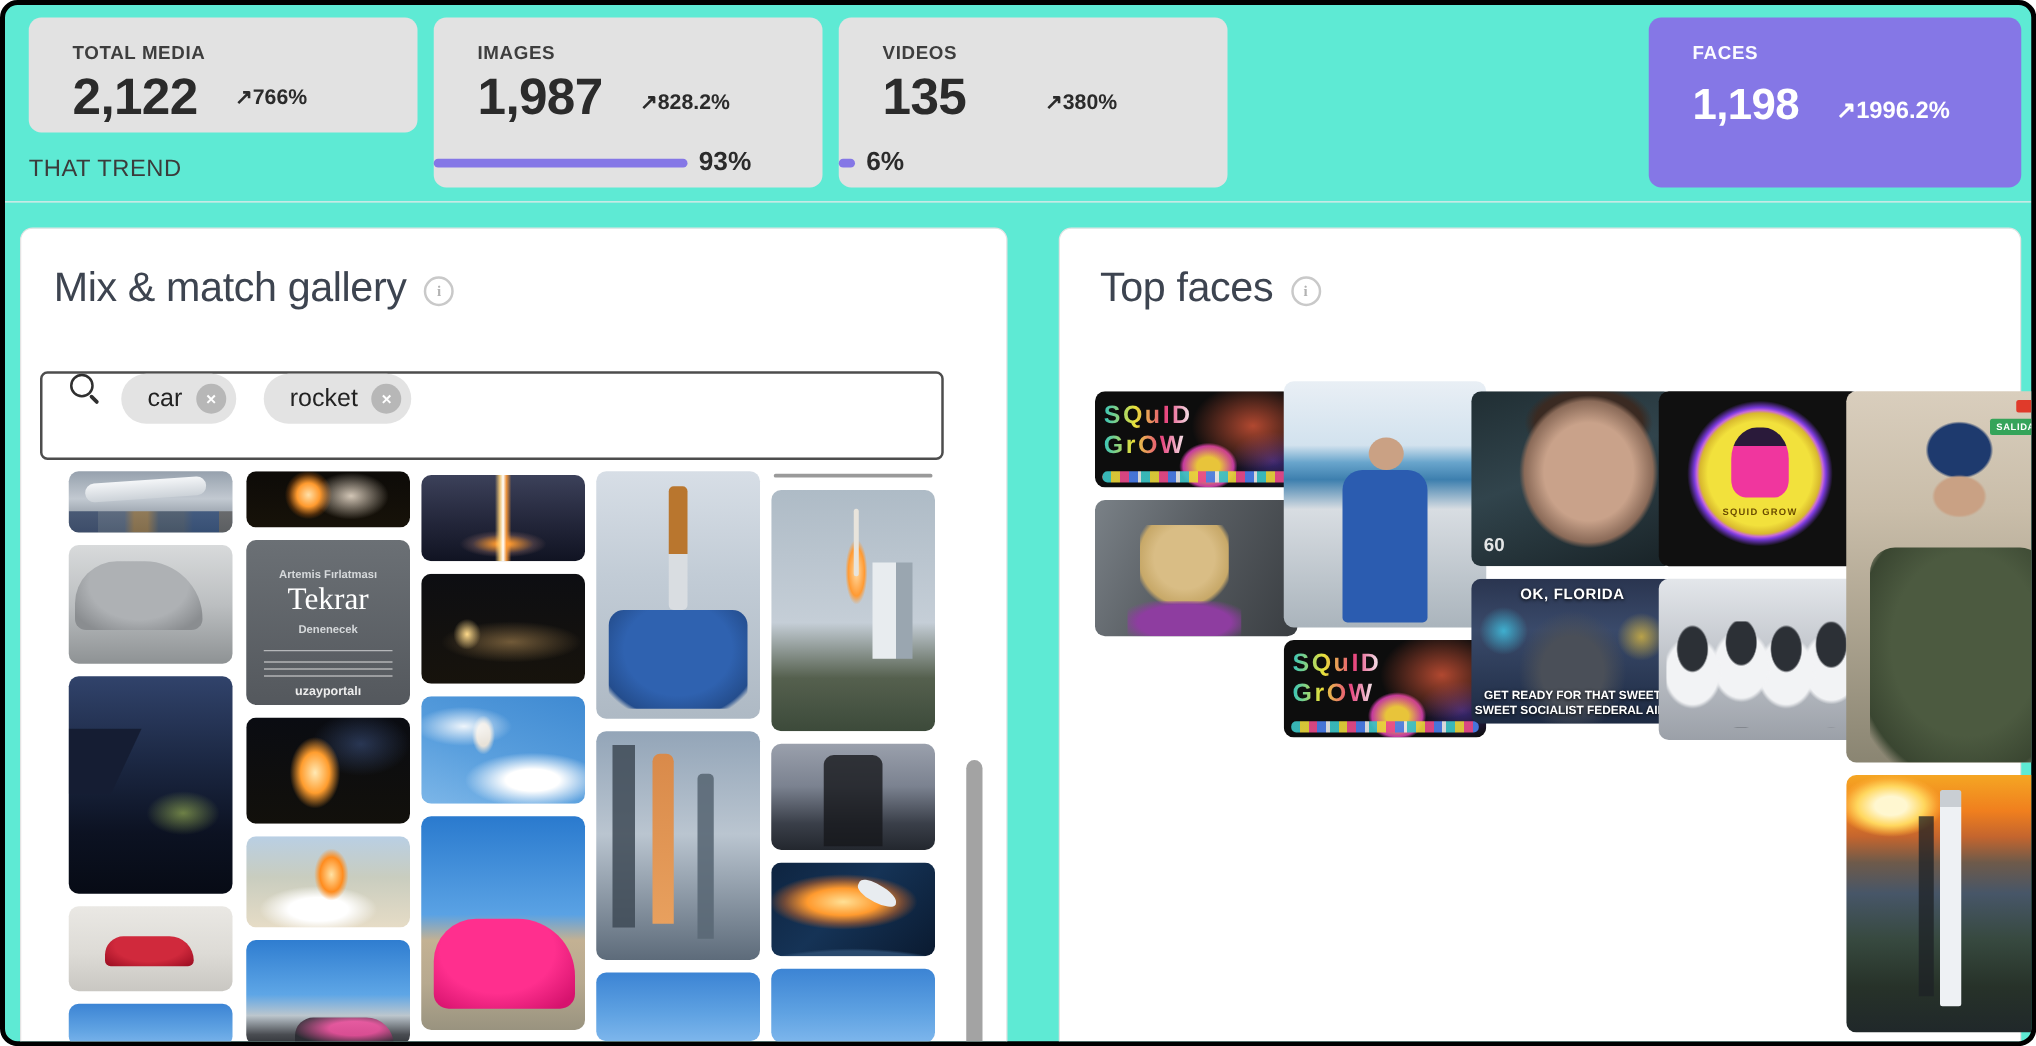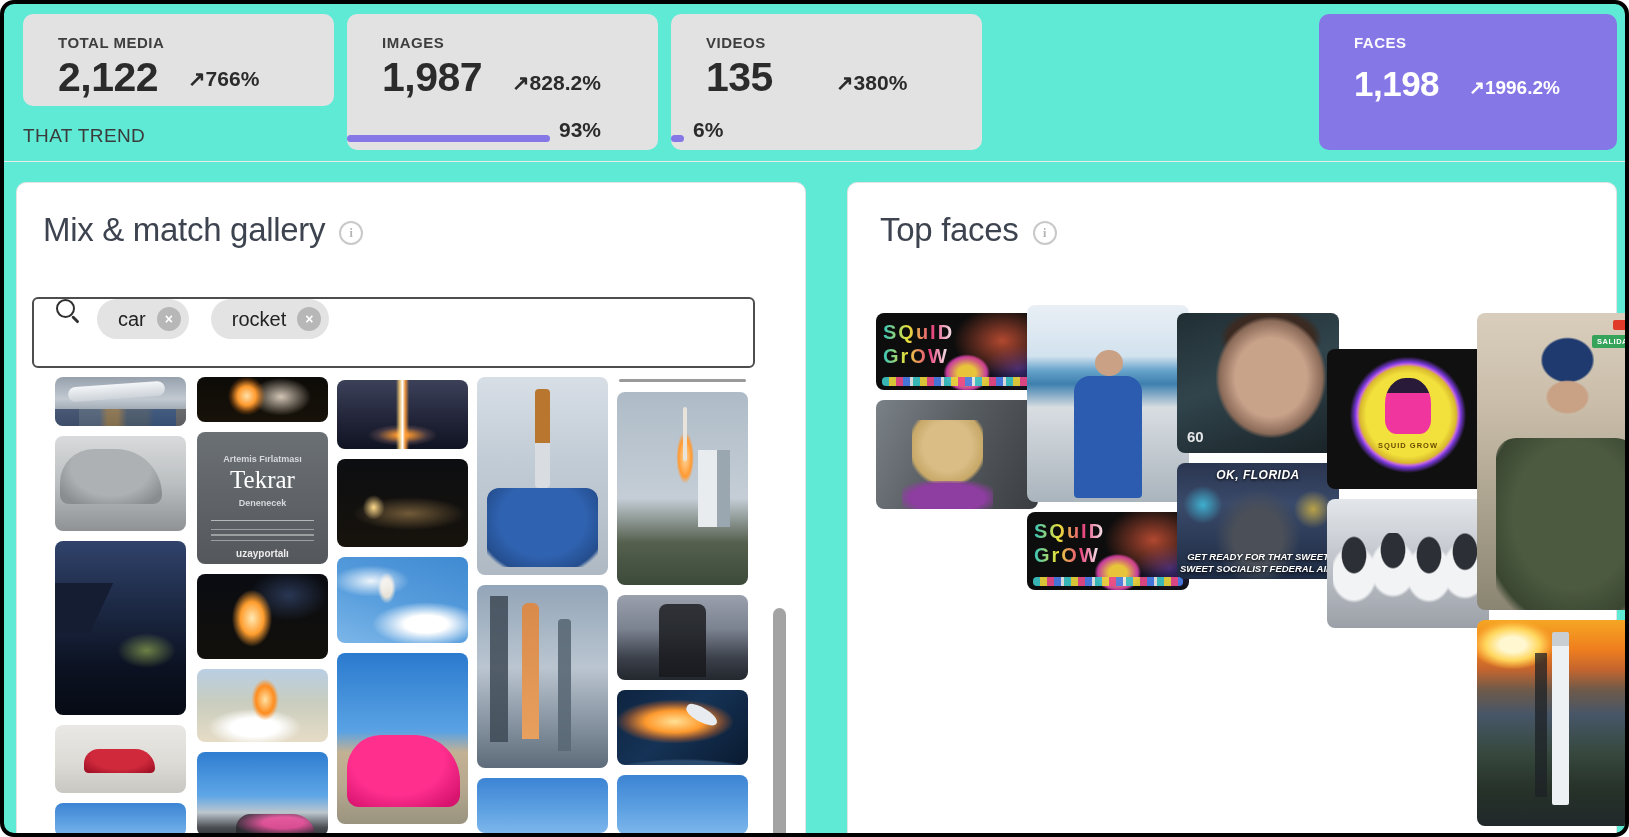--- a/index.html
+++ b/index.html
@@ -12,24 +12,24 @@
   .card.purple{background:#8577e6;}
   #card-1{left:19px;width:311px;}
   #card-2{left:343px;width:311px;}
   #card-3{left:667px;width:311px;}
   #card-4{left:991px;width:311px;}
   #card-5{left:1315px;width:298px;}
   .card-label{position:absolute;top:20px;left:35px;font-size:15px;font-weight:700;letter-spacing:.5px;color:#3e3e3e;}
   .card.purple .card-label{color:rgba(255,255,255,.97);}
   .card-value{position:absolute;top:40px;left:35px;font-size:41px;font-weight:700;color:#2b2b2b;letter-spacing:-.5px;}
   .card.purple .card-value{top:50px;font-size:35px;color:#fff;}
-  .card-trend{position:absolute;top:57px;left:165px;font-size:21px;font-weight:700;color:#2b2b2b;}
+  .card-trend{position:absolute;top:57px;left:165px;font-size:17px;font-weight:700;color:#2b2b2b;}
   .card.purple .card-trend{top:62px;left:150px;font-size:19px;color:#fff;}
   .card.short .card-trend{top:53px;}
-  .progress-row{position:absolute;left:0;bottom:8px;display:flex;align-items:flex-end;gap:9px;}
+  .progress-row{position:absolute;left:0;bottom:8px;display:flex;align-items:center;gap:9px;}
   .progress-bar{height:7px;border-radius:4px;background:#8577e6;}
   .progress-label{font-size:21px;font-weight:700;color:#2b2b2b;}
   .daily-trend{position:absolute;left:19px;top:121px;font-size:19px;font-weight:500;letter-spacing:.4px;color:#3b3b3b;}
   .top-divider{position:absolute;left:0;right:0;top:157px;height:1px;background:#eaeaea;}
   
   .panel{position:absolute;top:178px;height:672px;background:#fff;border:1px solid #e3e3e3;border-radius:10px;box-sizing:border-box;}
   #panel-gallery{left:12px;width:790px;}
   #panel-faces{left:843px;width:770px;}
   .panel-h{position:absolute;top:28px;display:flex;align-items:center;gap:14px;}
   #panel-gallery .panel-h{left:26px;}
@@ -173,21 +173,21 @@
     radial-gradient(44% 30% at 58% 18%,#3a2a22 60%,transparent 72%),
     linear-gradient(160deg,#202e33 0%,#31444c 45%,#182226 100%);}
   .t-60{bottom:8px;left:10px;right:auto;text-align:left;font-size:15px;font-weight:700;color:rgba(255,255,255,.88);}
   .f-florida{background:
     radial-gradient(16% 22% at 16% 36%,rgba(64,200,232,.8),transparent 75%),
     radial-gradient(16% 22% at 84% 40%,rgba(240,200,60,.7),transparent 75%),
     radial-gradient(34% 54% at 50% 64%,#4a4f58 45%,transparent 78%),
     linear-gradient(180deg,#2a3550 0%,#3a4a6a 35%,#1d2a42 100%);}
   .fl-top{top:5px;font-size:12px;font-weight:800;color:#fff;text-shadow:0 1px 3px #000;letter-spacing:.5px;}
   .fl-bot{bottom:5px;font-size:9.5px;font-weight:800;color:#fff;line-height:1.2;white-space:pre-line;text-shadow:0 1px 3px #000;}
-  .f-coin{background:radial-gradient(circle at 50% 47%,#f2e13c 0 38%,#d8b82e 44%,#c86ad8 46%,#7a3adb 48%,#101010 53%);margin-top:36px;}
+  .f-coin{background:radial-gradient(circle at 50% 47%,#f2e13c 0 38%,#d8b82e 44%,#c86ad8 46%,#7a3adb 48%,#101010 53%);}
   .f-coin::after{content:"";position:absolute;left:36%;top:21%;width:28%;height:40%;border-radius:45% 45% 25% 25%;
     background:linear-gradient(180deg,#2a1a3a 0 26%,#f0369e 26%);}
   .coin-t{top:66%;font-size:7.5px;font-weight:800;color:#6b4c00;letter-spacing:1px;}
   .f-crew{background:linear-gradient(180deg,#e3e6ea 0%,#c6cad0 40%,#9ba0a8 100%);}
   .f-crew::after{content:"";position:absolute;left:4%;top:26%;width:92%;height:66%;
     background:
       radial-gradient(13% 34% at 14% 26%,#2c3036 60%,transparent 66%),
       radial-gradient(13% 34% at 40% 20%,#2c3036 60%,transparent 66%),
       radial-gradient(13% 34% at 64% 26%,#2c3036 60%,transparent 66%),
       radial-gradient(13% 34% at 88% 22%,#2c3036 60%,transparent 66%),
@@ -331,21 +331,21 @@
           <div class="ph k-squid f-squid" title="SquidGrow colorful collage banner" style="height: 78px;">
             <div class="ph-text sq-w1">SQuID</div>
             <div class="ph-text sq-w2">GrOW</div>
             <div class="ph-text sq-dots"></div>
           </div>
         </div>
         <div class="f-col">
           <div class="ph k-elon f-elon" title="Elon Musk interview still with 60 Minutes logo" style="height: 140px;">
             <div class="ph-text t-60">60</div>
           </div>
-          <div class="ph k-florida f-florida" title="OK Florida socialist federal aid news meme" style="height: 116px; font-style: italic;">
+          <div class="ph k-florida f-florida" title="OK Florida socialist federal aid news meme" style="height: 116px;">
             <div class="ph-text fl-top">OK, FLORIDA</div>
             <div class="ph-text fl-bot">GET READY FOR THAT SWEET
 SWEET SOCIALIST FEDERAL AID!</div>
           </div>
         </div>
         <div class="f-col">
           <div class="ph k-coin f-coin" title="SquidGrow coin logo, pink hooded figure thumbs up" style="height: 140px;">
             <div class="ph-text coin-t">SQUID GROW</div>
           </div>
           <div class="ph k-crew f-crew" title="SpaceX crew in white suits inside capsule" style="height: 129px;"></div>

